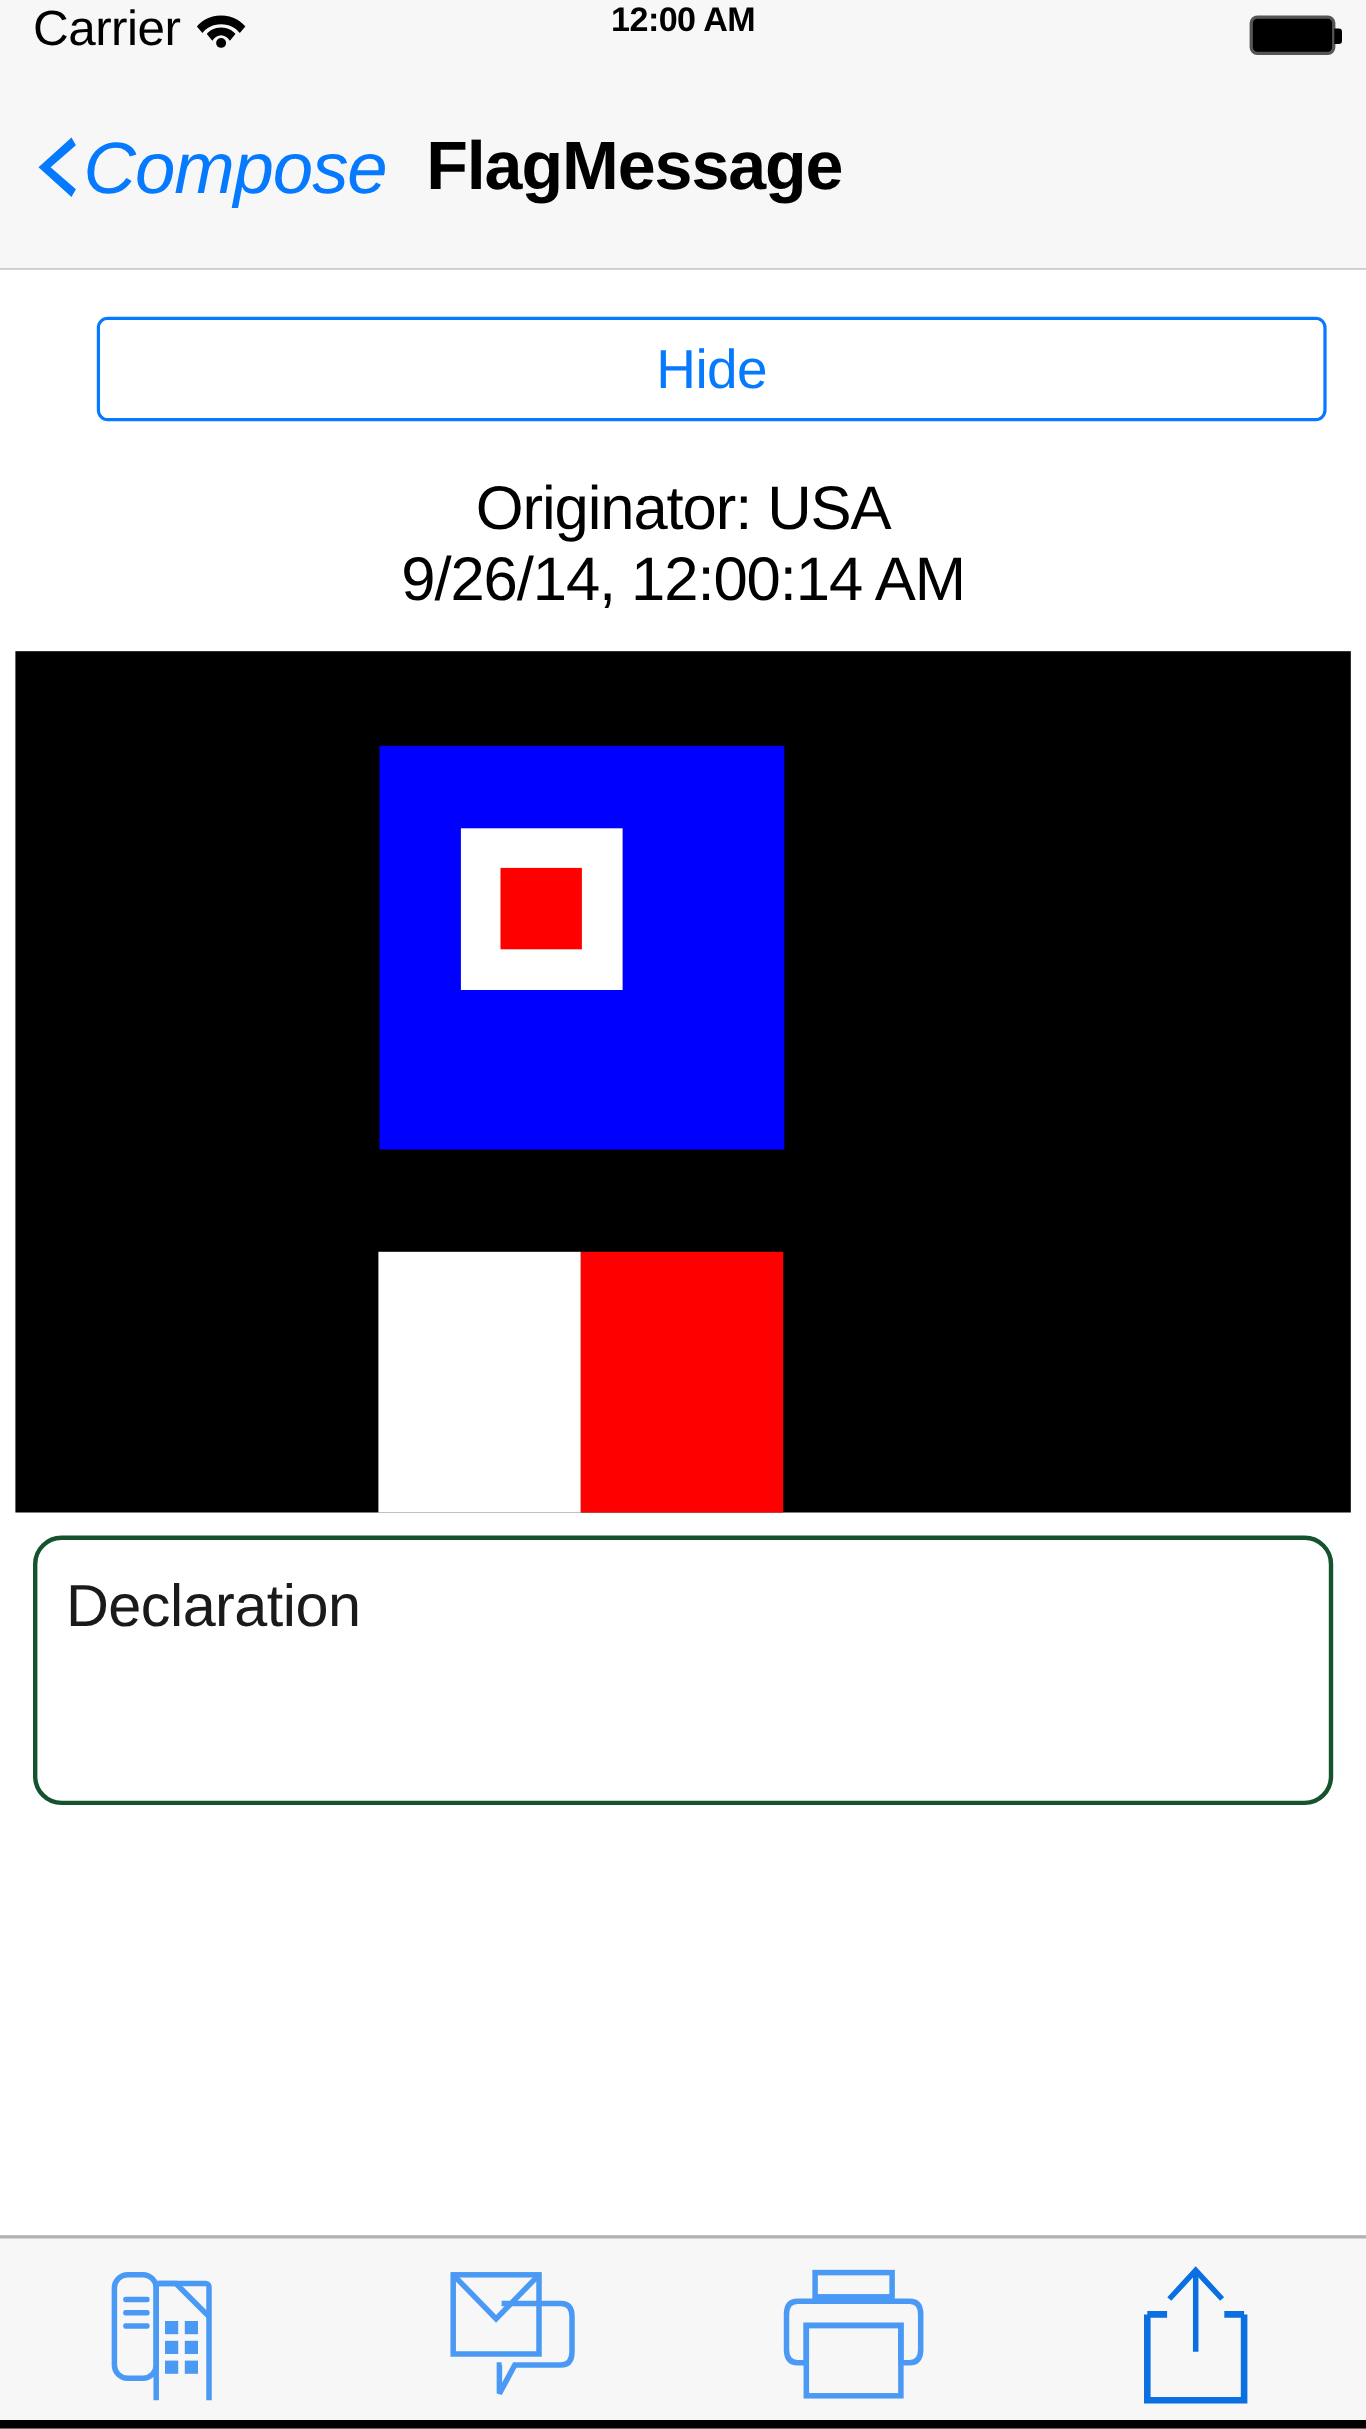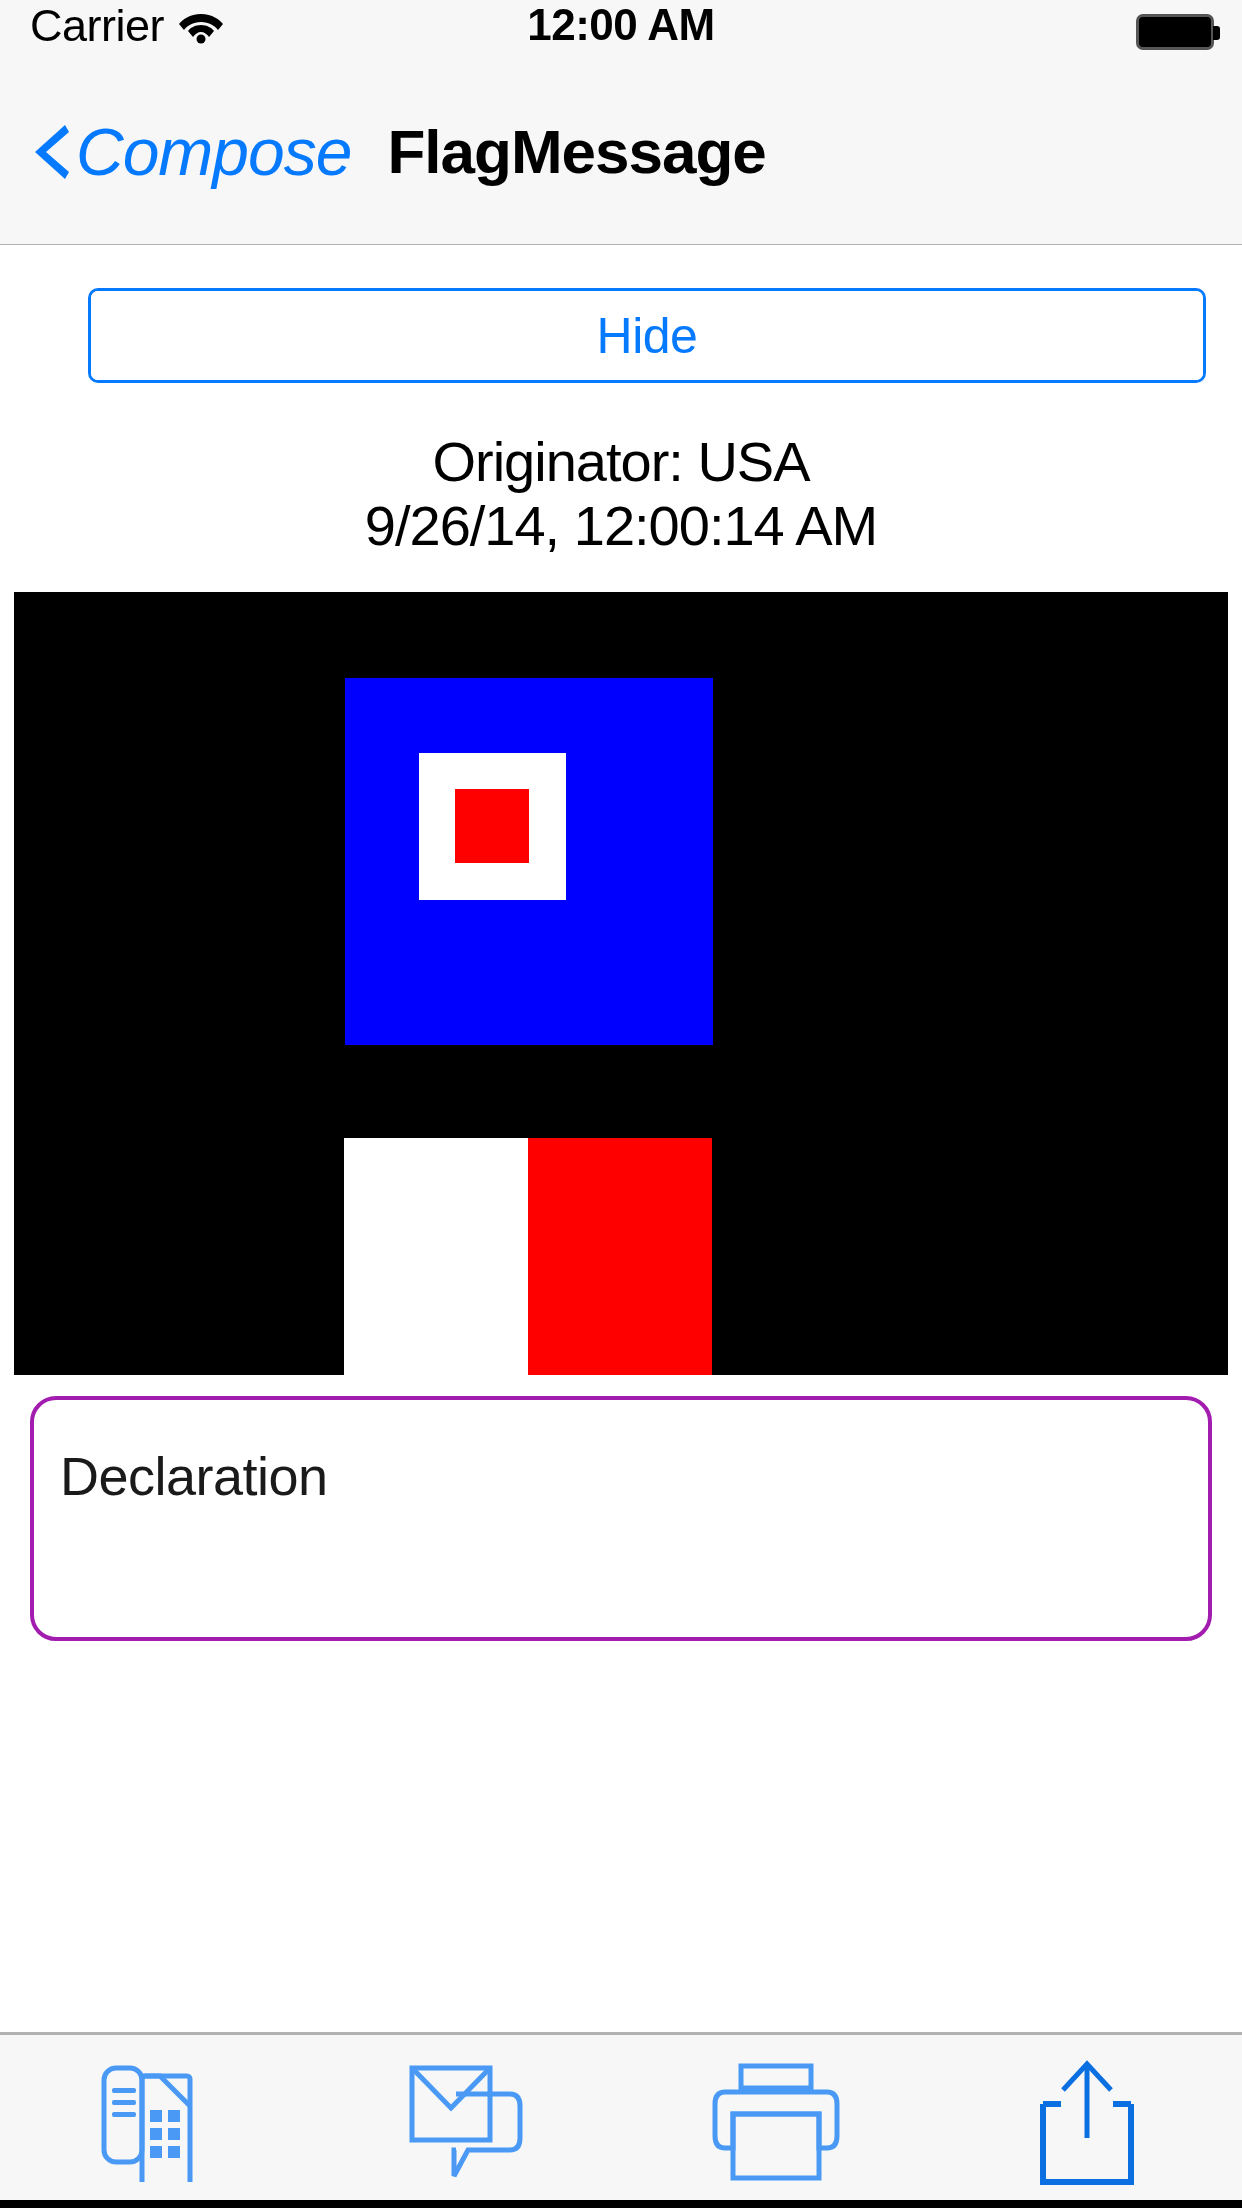--- a/index.html
+++ b/index.html
@@ -16,21 +16,21 @@
   #status-bar {
     position:absolute; top:0; left:0; width:1242px; height:60px;
     background:#f7f7f7;
     display:flex; align-items:flex-start;
   }
   #status-left { display:flex; align-items:center; margin-left:30px; gap:14px; }
   #carrier-label { font-size:45px; color:#000; letter-spacing:-0.5px; }
   #wifi-icon { width:46px; height:36px; position:relative; display:block; }
   #status-time {
     position:absolute; left:0; right:0; text-align:center;
-    font-size:44px; font-weight:bold; color:#000; letter-spacing:-0.5px;
+    font-size:31px; font-weight:bold; color:#000; letter-spacing:-0.5px;
   }
   #battery-icon {
     position:absolute; right:22px; top:14px;
     width:84px; height:36px;
   }
   #battery-body {
     position:absolute; left:0; top:0; width:78px; height:36px;
     border:3px solid #555; border-radius:7px; background:#000;
   }
   #battery-cap {
@@ -104,22 +104,22 @@
     position:absolute; left:330px; top:546px;
     width:368px; height:240px; display:flex;
   }
   #flag-lower-white { width:184px; height:100%; background:#ffffff; }
   #flag-lower-red { width:184px; height:100%; background:#ff0000; }
 
   
   #meaning-box {
     position:absolute; left:30px; top:1396px;
     width:1182px; height:245px;
-    border:4px solid #a21caf; border-radius:26px;
-    background:#fff; padding:44px 26px;
+    border:4px solid #14532d; border-radius:26px;
+    background:#fff; padding:28px 26px;
     overflow:hidden;
   }
   #meaning-text {
     font-size:54px; color:#1a1a1a; letter-spacing:-0.5px; line-height:1.2;
   }
 
   
   #toolbar {
     position:absolute; left:0; top:2032px; width:1242px; height:176px;
     background:#f7f7f7; border-top:3px solid #b2b2b2;

